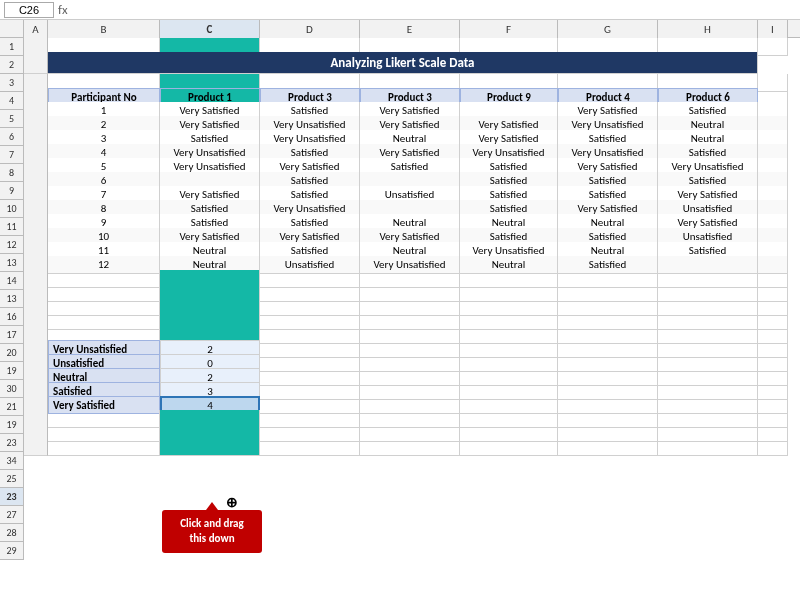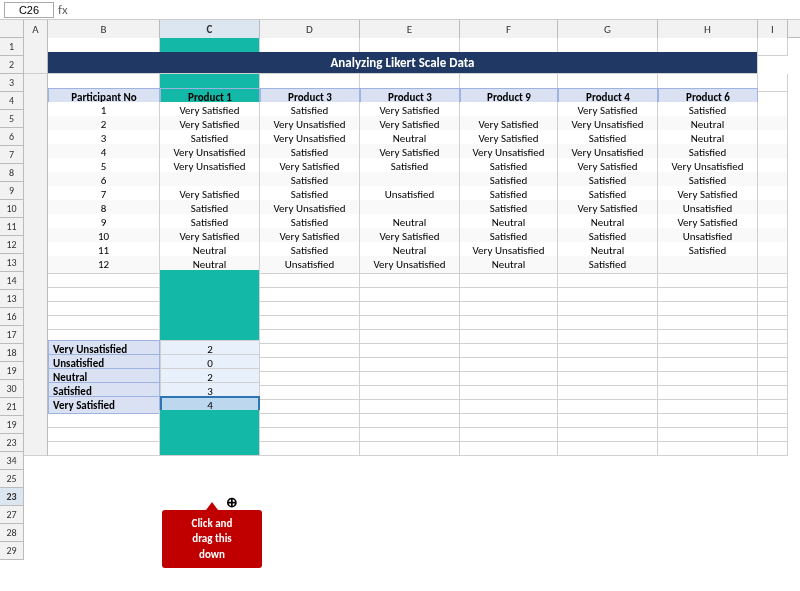--- a/index.html
+++ b/index.html
@@ -144,21 +144,21 @@
       border: 1px solid #9eb3e0;
     }
 
     
     .callout {
       position: absolute;
       background: #c00000;
       color: #fff;
       font-size: 11px;
       font-weight: bold;
-      padding: 6px 24px;
+      padding: 6px 12px;
       border-radius: 3px;
       width: 100px;
       text-align: center;
       left: 162px;
       top: 510px;
       z-index: 10;
       line-height: 1.4;
     }
 
     .callout::before {
@@ -260,21 +260,21 @@
       <div class="row-num">8</div>
       <div class="row-num">9</div>
       <div class="row-num">10</div>
       <div class="row-num">11</div>
       <div class="row-num">12</div>
       <div class="row-num">13</div>
       <div class="row-num">14</div>
       <div class="row-num">13</div>
       <div class="row-num">16</div>
       <div class="row-num">17</div>
-      <div class="row-num">18</div>
+      <div class="row-num">20</div>
       <div class="row-num">19</div>
       <div class="row-num">30</div>
       <div class="row-num">21</div>
       <div class="row-num">19</div>
       <div class="row-num">23</div>
       <div class="row-num">34</div>
       <div class="row-num">25</div>
       <div class="row-num selected">23</div>
       <div class="row-num">27</div>
       <div class="row-num">28</div>

